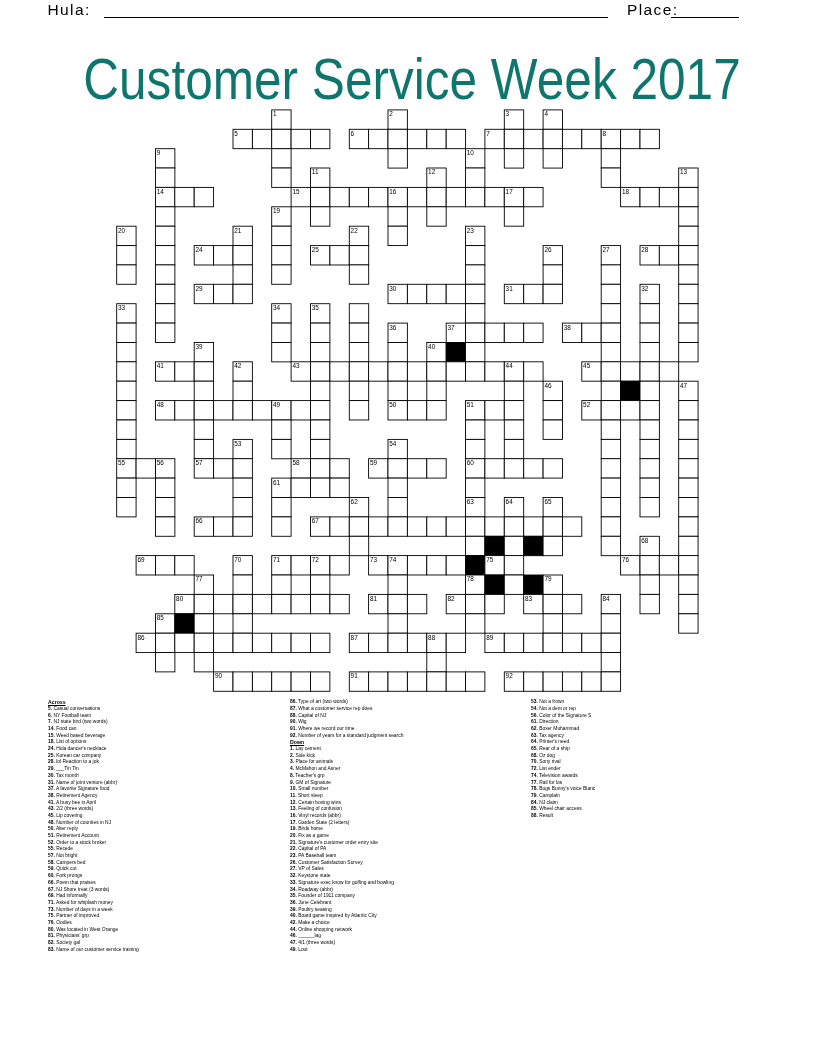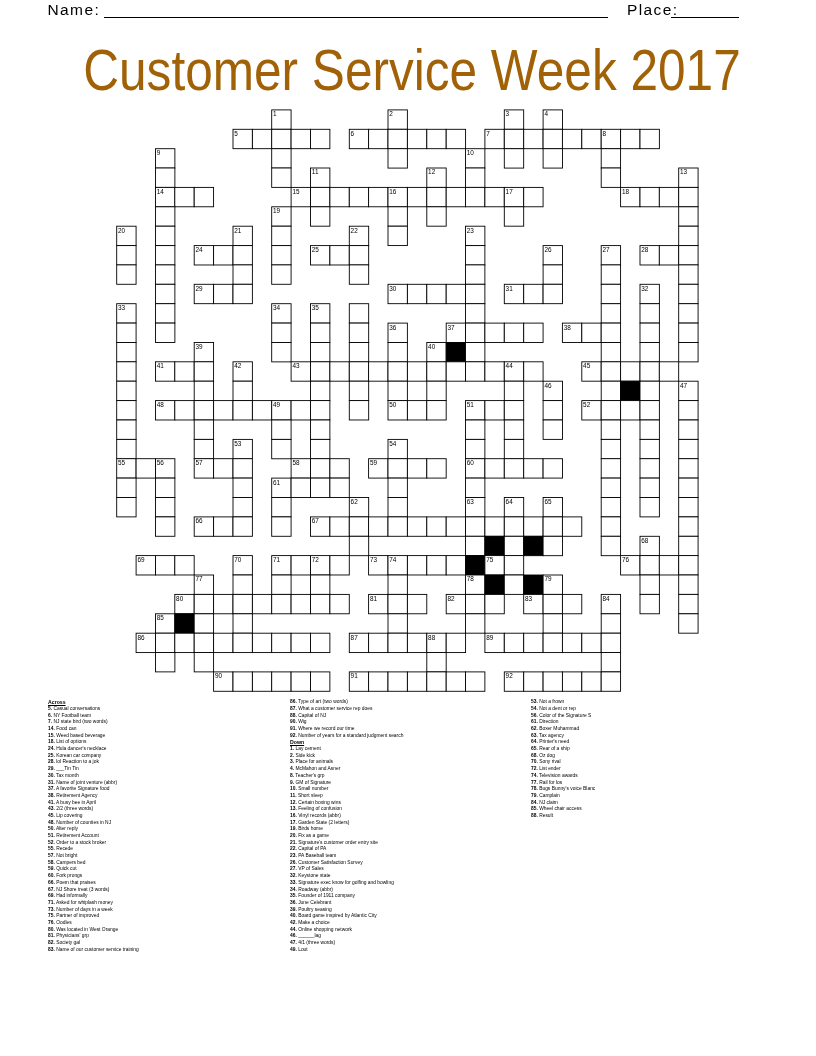--- a/index.html
+++ b/index.html
@@ -1,28 +1,28 @@
 <!DOCTYPE html>
 <html><head>
 <meta charset="utf-8">
 <style>
 html,body{margin:0;padding:0;background:#fff;width:816px;height:1056px;overflow:hidden}
 body{font-family:"Liberation Sans",sans-serif;position:relative}
 .hdr{position:absolute;font-size:15.5px;letter-spacing:1.4px;color:#000;white-space:nowrap}
 .line{position:absolute;border-bottom:1px solid #000;height:0}
-.title{position:absolute;top:37px;left:0;width:100%;text-align:center;font-size:57px;color:#a16207;white-space:nowrap}
+.title{position:absolute;top:46px;left:0;width:100%;text-align:center;font-size:57px;color:#0f766e;white-space:nowrap}
 .title span{display:inline-block;transform:scaleX(0.8695) translateX(4.5px);transform-origin:50% 50%}
 .clues{position:absolute;font-size:4.9px;line-height:6.69px;color:#000;white-space:nowrap}
 .clues .hd{font-weight:bold;text-decoration:underline;font-size:5.2px;line-height:6.69px}
 .c b{font-size:4.9px}
 </style>
 </head>
 <body>
 
-<div class="hdr" style="left:47.5px;top:1px">Name:</div>
+<div class="hdr" style="left:47.5px;top:1px">Hula:</div>
 
 <div class="line" style="left:104px;top:17px;width:504px"></div>
 
 <div class="hdr" style="left:627px;top:1px">Place:</div>
 
 <div class="line" style="left:671px;top:17px;width:68px"></div>
 
 <div class="title"><span>Customer Service Week 2017</span></div>
 
 <svg width="816" height="1056" viewBox="0 0 816 1056" style="position:absolute;left:0;top:0">

